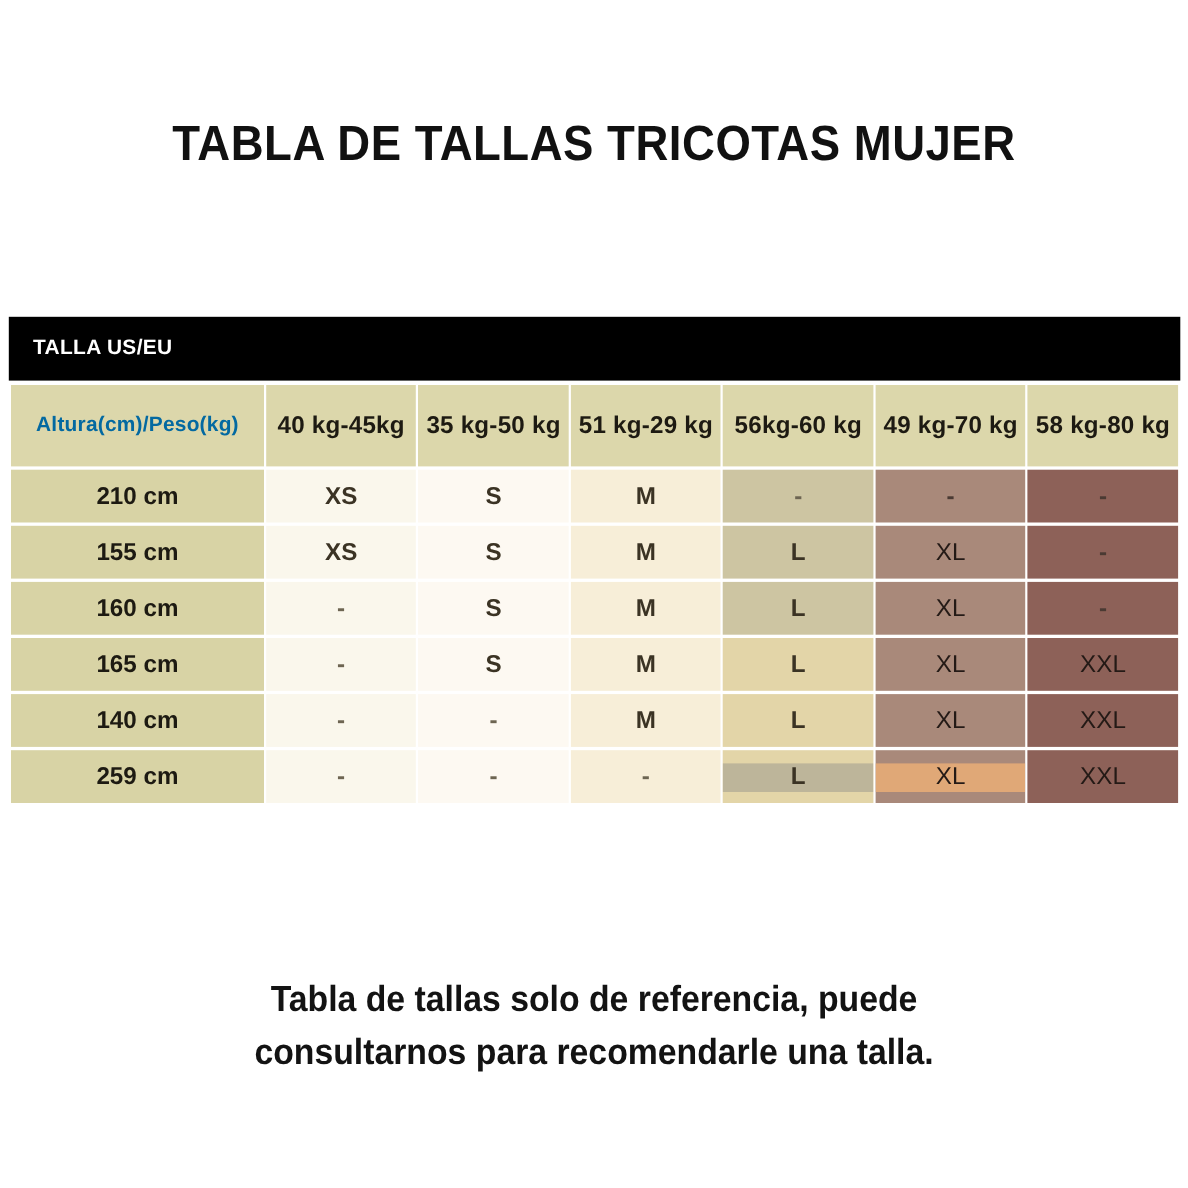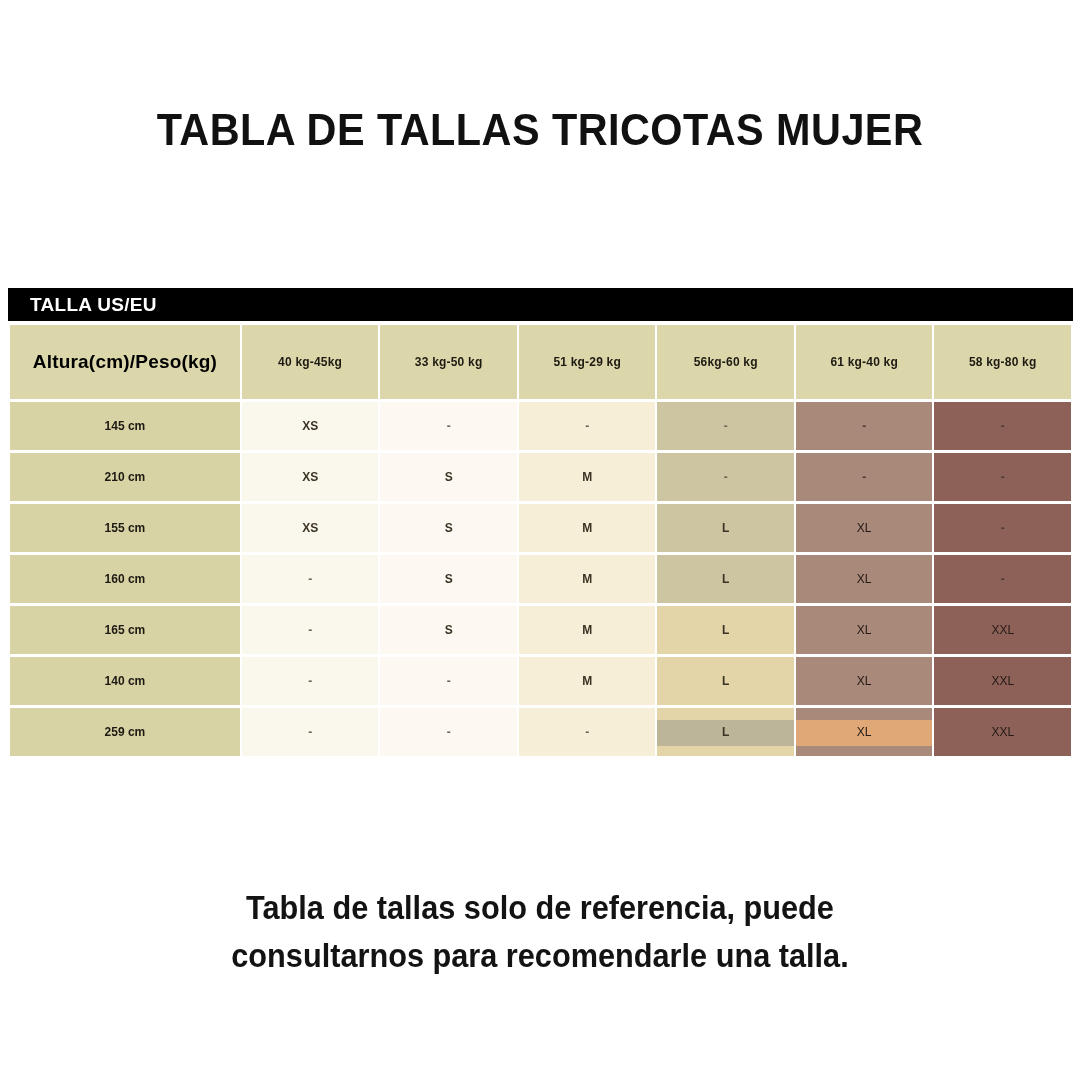--- a/index.html
+++ b/index.html
@@ -40,21 +40,21 @@
   
   .table-wrap {
     position: absolute;
     left: 8px;
     top: 288px;
     width: 1065px;
   }
 
   .black-bar {
     background: #000000;
-    height: 33px;
+    height: 58px;
     display: flex;
     align-items: center;
     padding-left: 22px;
     box-sizing: border-box;
   }
   .black-bar-label {
     color: #ffffff;
     font-size: 19px;
     font-weight: bold;
     letter-spacing: 0.3px;
@@ -68,41 +68,41 @@
     table-layout: fixed;
   }
 
   table.size-table td,
   table.size-table th {
     padding: 0;
     margin: 0;
     height: 48px;
     text-align: center;
     vertical-align: middle;
-    font-size: 12px;
+    font-size: 22px;
     font-weight: bold;
     color: #1d1a12;
     position: relative;
     overflow: hidden;
   }
 
   col.c-head { width: 229px; }
   col.c-w    { width: 136px; }
 
   
   .hdr-cell {
     background: #dcd7ab;
     height: 74px !important;
     font-size: 16px;
     color: #26231a;
     letter-spacing: 0.2px;
   }
   .hdr-cell.main {
     font-size: 19px;
-    color: #000000;
+    color: #0369a1;
   }
 
   
   .h-cell {
     background: #d8d3a5;
     color: #1e1b12;
     font-size: 17px;
   }
 
   
@@ -175,39 +175,30 @@
           <col class="c-w">
         <col class="c-w">
           <col class="c-w">
           <col class="c-w">
       </colgroup>
 
       <thead>
         <tr>
           <th class="hdr-cell main">Altura(cm)/Peso(kg)</th>
           <th class="hdr-cell">40 kg-45kg</th>
-          <th class="hdr-cell">33 kg-50 kg</th>
+          <th class="hdr-cell">35 kg-50 kg</th>
           <th class="hdr-cell">51 kg-29 kg</th>
           <th class="hdr-cell">56kg-60 kg</th>
-          <th class="hdr-cell">61 kg-40 kg</th>
+          <th class="hdr-cell">49 kg-70 kg</th>
           <th class="hdr-cell">58 kg-80 kg</th>
         </tr>
       </thead>
 
       <tbody>
 
-        <tr>
-          <td class="h-cell">145 cm</td>
-          <td class="c1"><span class="cell-text val-light">XS</span></td>
-          <td class="c2"><span class="cell-text dash">-</span></td>
-          <td class="c3"><span class="cell-text dash">-</span></td>
-          <td class="c4"><span class="cell-text dash">-</span></td>
-          <td class="c5"><span class="cell-text dash-dark">-</span></td>
-          <td class="c6"><span class="cell-text dash-dark">-</span></td>
-        </tr>
 
         <tr>
           <td class="h-cell">210 cm</td>
           <td class="c1"><span class="cell-text val-light">XS</span></td>
           <td class="c2"><span class="cell-text val-light">S</span></td>
           <td class="c3"><span class="cell-text val-light">M</span></td>
           <td class="c4"><span class="cell-text dash">-</span></td>
           <td class="c5"><span class="cell-text dash-dark">-</span></td>
           <td class="c6"><span class="cell-text dash-dark">-</span></td>
         </tr>

